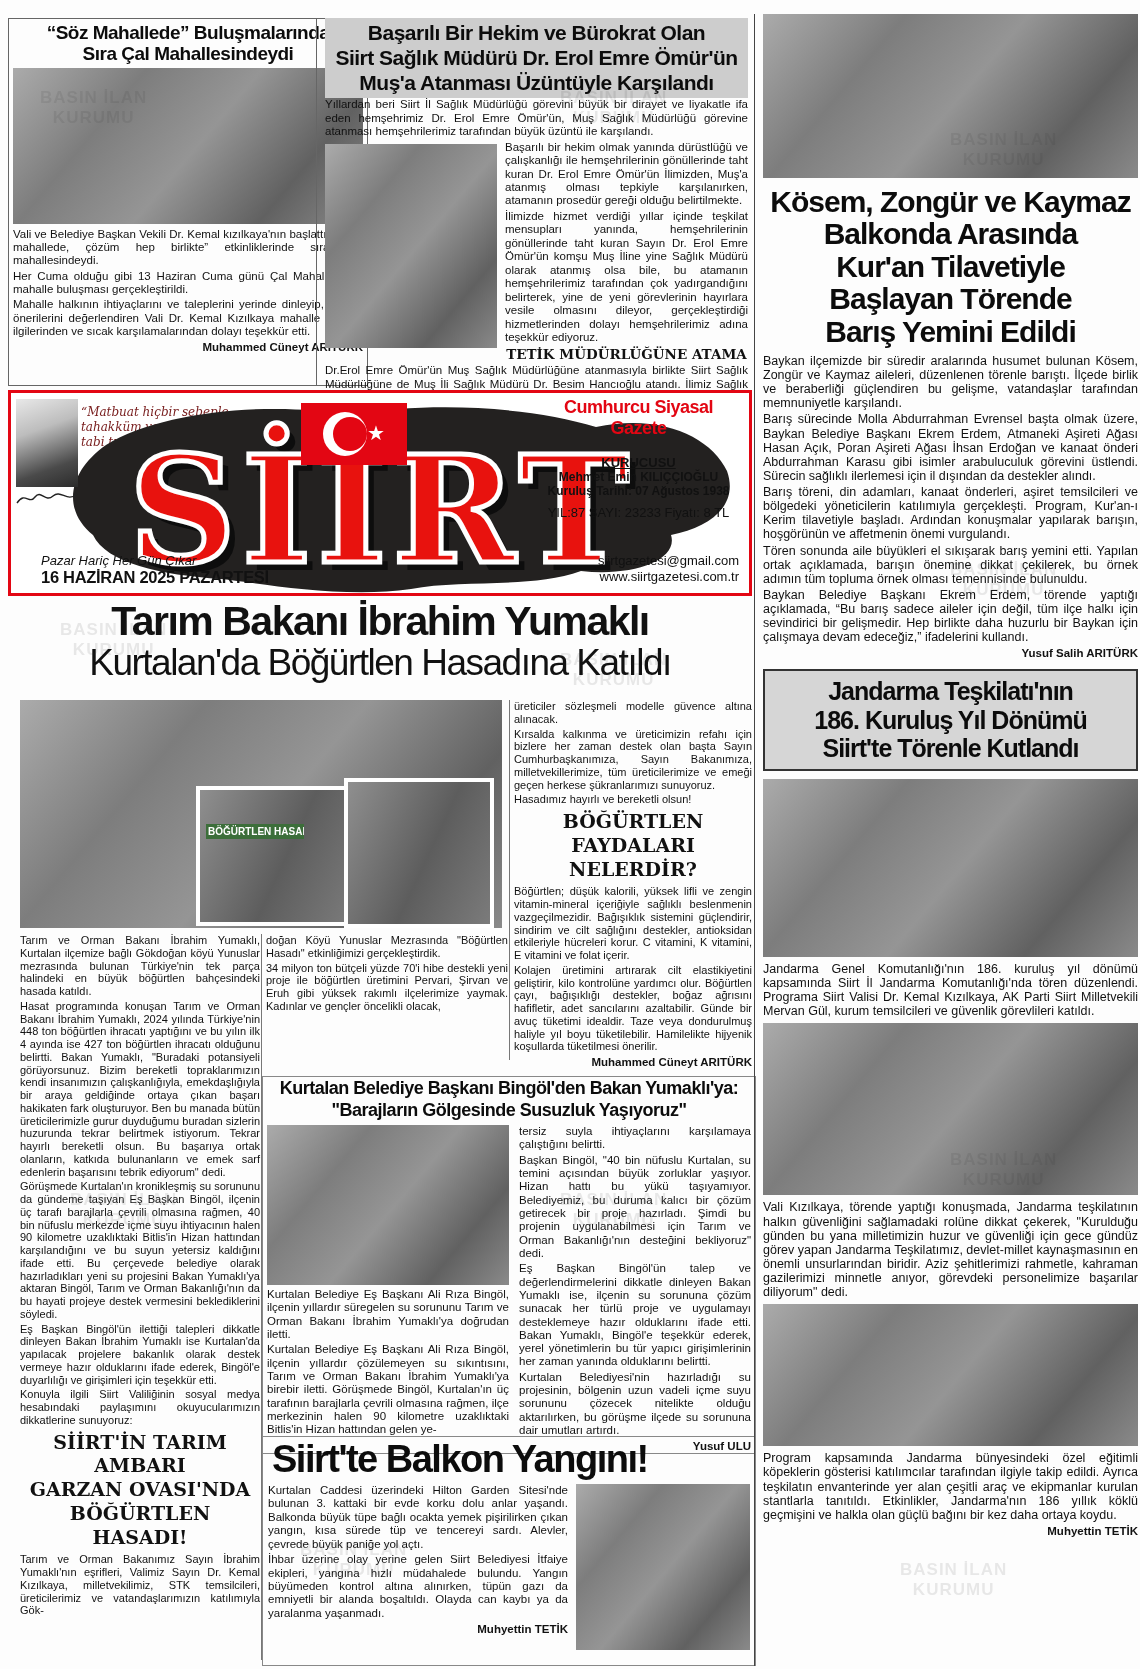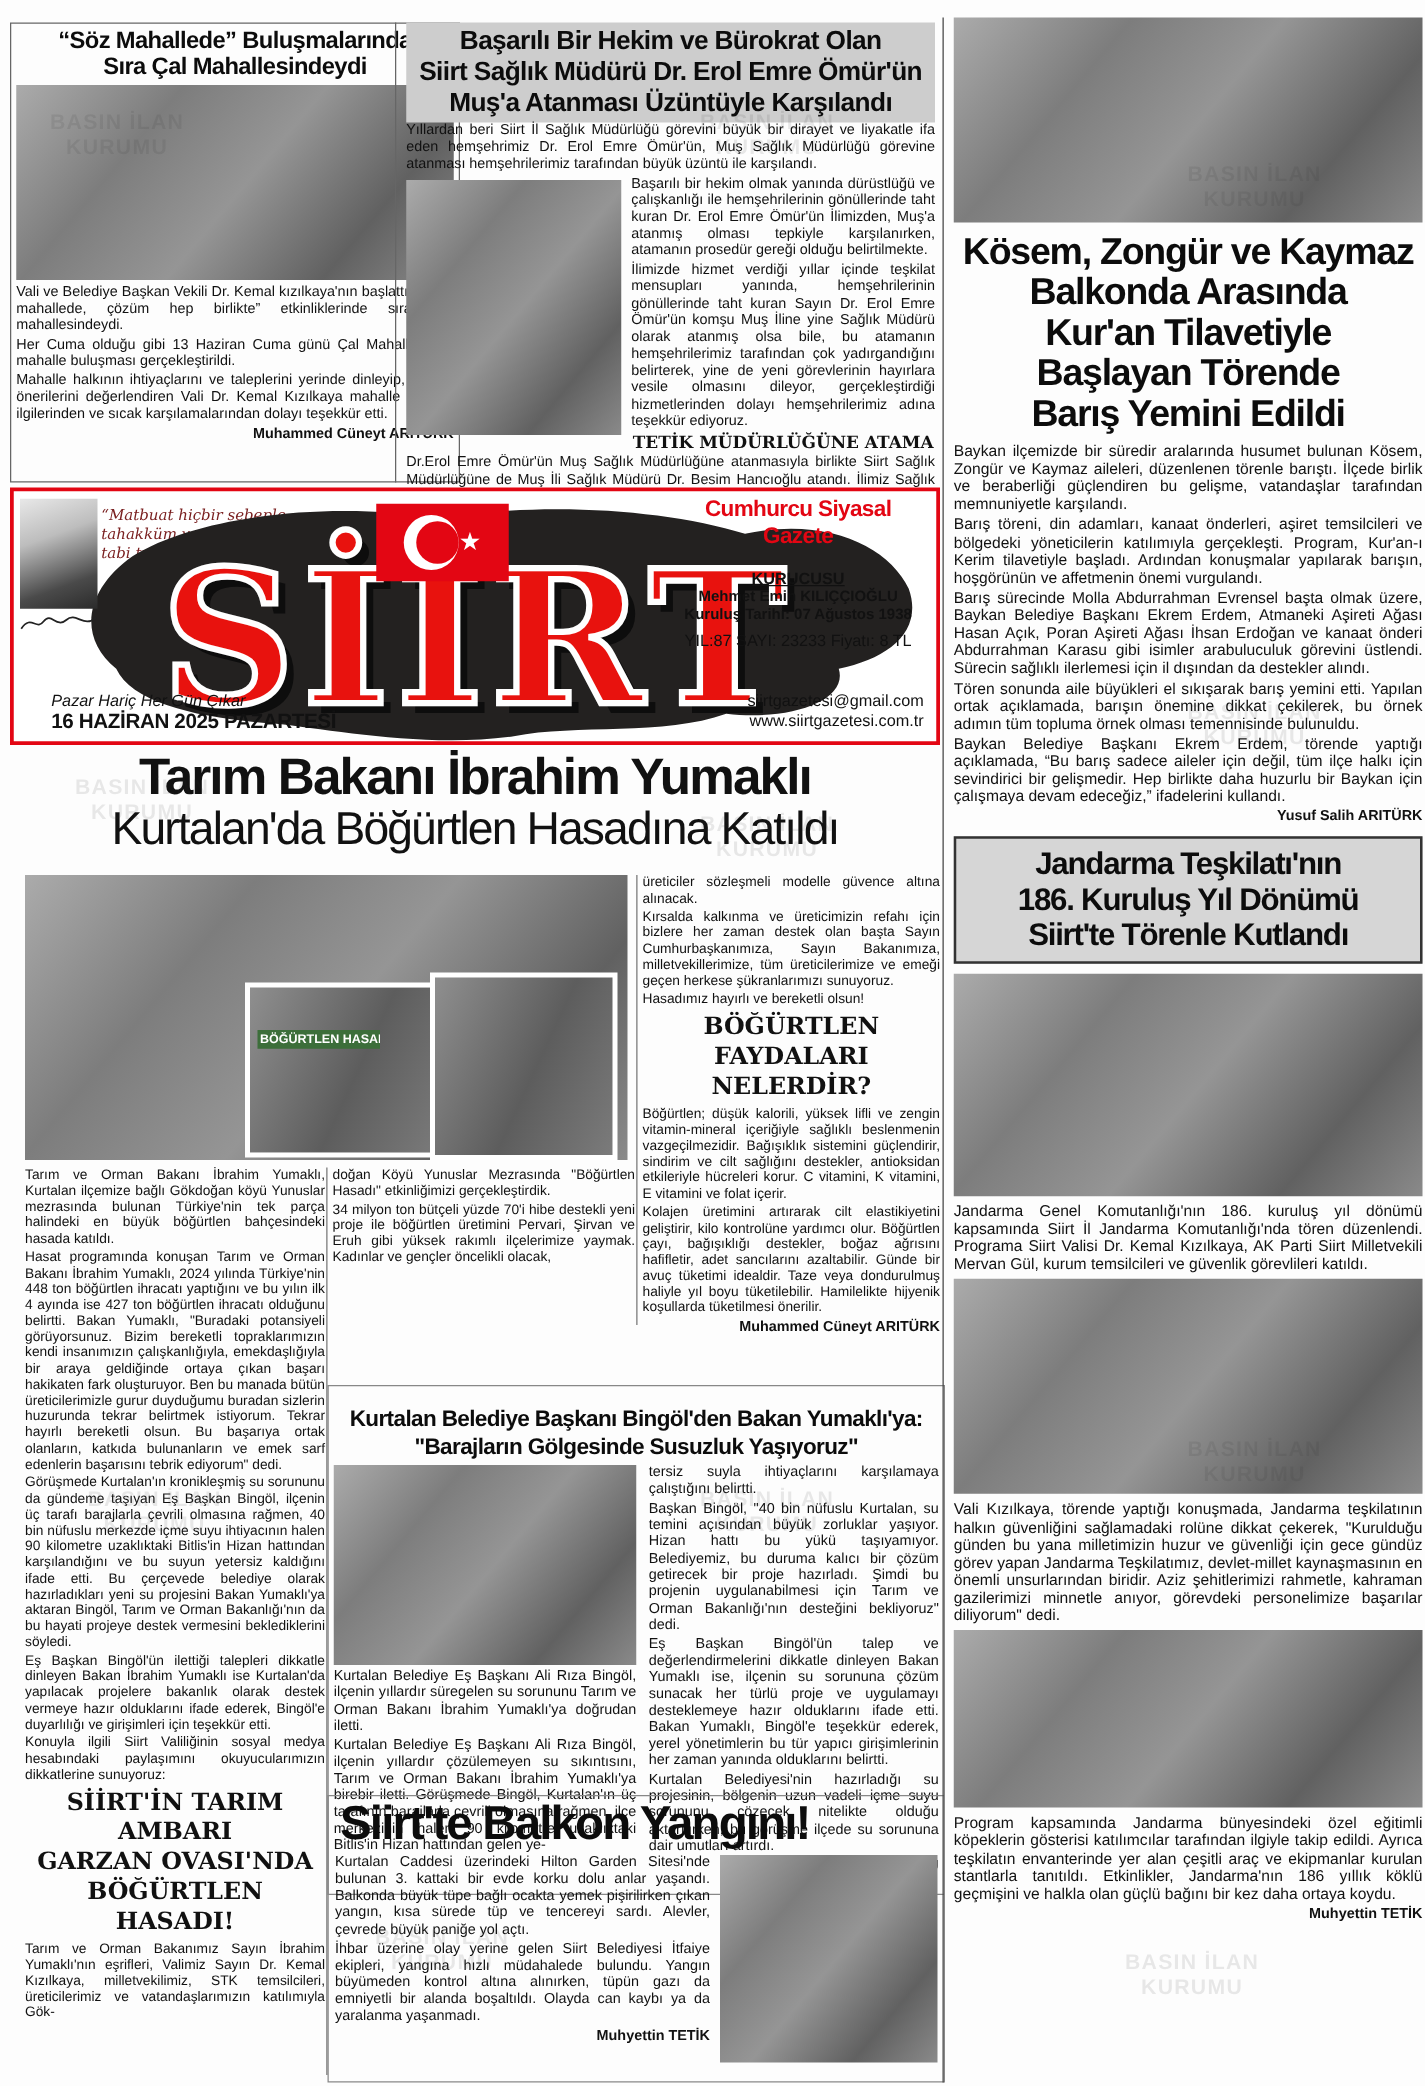--- a/index.html
+++ b/index.html
@@ -77,21 +77,21 @@
   #inset2{right:8px;top:78px;width:142px;height:142px}
   #banner{position:absolute;left:6px;top:34px;width:94px;background:#3c6e3a;color:#fff;
           font-size:10px;font-weight:bold;padding:2px 2px;white-space:nowrap;overflow:hidden}
   .mcol p{font-size:11px;line-height:1.16}
   #col1{left:20px;top:934px;width:240px}
   #col2{left:266px;top:934px;width:242px}
   #col3{left:514px;top:700px;width:238px}
   .mcol .serifhead{font-size:19px;line-height:1.25}
 
   
-  #sub-art{left:262px;top:1108px;width:494px;border:1px solid #888;box-sizing:border-box;padding:16px 4px;background:rgba(255,255,255,0.0)}
+  #sub-art{left:262px;top:1076px;width:494px;border:1px solid #888;box-sizing:border-box;padding:1px 4px;background:rgba(255,255,255,0.0)}
   #sub-art .hl{font-size:18px;line-height:1.22;letter-spacing:-0.5px}
   #sub-cols{display:flex;gap:10px;margin-top:3px}
   #sub-left{width:242px}
   #sub-right{width:232px}
   #sub-photo{width:100%;height:160px;margin-bottom:3px}
   #sub-art p{font-size:11.5px;line-height:1.16}
 
   
   #balkon{left:262px;top:1436px;width:494px;height:230px;border:1px solid #888;box-sizing:border-box;padding:2px 5px}
   #balkon .hl{font-size:38px;letter-spacing:-1.5px;line-height:1.1;text-align:left;padding-left:4px}
@@ -233,22 +233,22 @@
 </div>
 
 <div class="abs" id="right-col">
   <div class="ph" id="kosem-photo"></div>
   <div class="hl prel" id="kosem-title">Kösem, Zongür ve Kaymaz
 Balkonda Arasında
 Kur'an Tilavetiyle
 Başlayan Törende
 Barış Yemini Edildi</div>
   <p>Baykan ilçemizde bir süredir aralarında husumet bulunan Kösem, Zongür ve Kaymaz aileleri, düzenlenen törenle barıştı. İlçede birlik ve beraberliği güçlendiren bu gelişme, vatandaşlar tarafından memnuniyetle karşılandı.</p>
+  <p>Barış sürecinde Molla Abdurrahman Evrensel başta olmak üzere, Baykan Belediye Başkanı Ekrem Erdem, Atmaneki Aşireti Ağası Hasan Açık, Poran Aşireti Ağası İhsan Erdoğan ve kanaat önderi Abdurrahman Karasu gibi isimler arabuluculuk görevini üstlendi. Sürecin sağlıklı ilerlemesi için il dışından da destekler alındı.</p>
   <p>Barış töreni, din adamları, kanaat önderleri, aşiret temsilcileri ve bölgedeki yöneticilerin katılımıyla gerçekleşti. Program, Kur'an-ı Kerim tilavetiyle başladı. Ardından konuşmalar yapılarak barışın, hoşgörünün ve affetmenin önemi vurgulandı.</p>
-  <p>Barış sürecinde Molla Abdurrahman Evrensel başta olmak üzere, Baykan Belediye Başkanı Ekrem Erdem, Atmaneki Aşireti Ağası Hasan Açık, Poran Aşireti Ağası İhsan Erdoğan ve kanaat önderi Abdurrahman Karasu gibi isimler arabuluculuk görevini üstlendi. Sürecin sağlıklı ilerlemesi için il dışından da destekler alındı.</p>
   <p>Tören sonunda aile büyükleri el sıkışarak barış yemini etti. Yapılan ortak açıklamada, barışın önemine dikkat çekilerek, bu örnek adımın tüm topluma örnek olması temennisinde bulunuldu.</p>
   <p>Baykan Belediye Başkanı Ekrem Erdem, törende yaptığı açıklamada, “Bu barış sadece aileler için değil, tüm ilçe halkı için sevindirici bir gelişmedir. Hep birlikte daha huzurlu bir Baykan için çalışmaya devam edeceğiz,” ifadelerini kullandı.</p>
   <div class="auth">Yusuf Salih ARITÜRK</div>
 
   <div id="jandarma-box">
     <div class="hl prel">Jandarma Teşkilatı'nın
 186. Kuruluş Yıl Dönümü
 Siirt'te Törenle Kutlandı</div>
   </div>
   <div class="ph" id="jand-photo1"></div>

